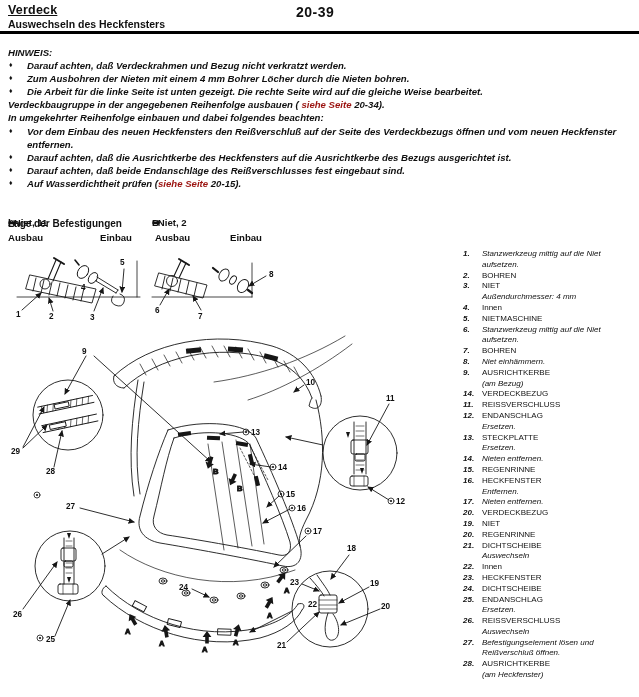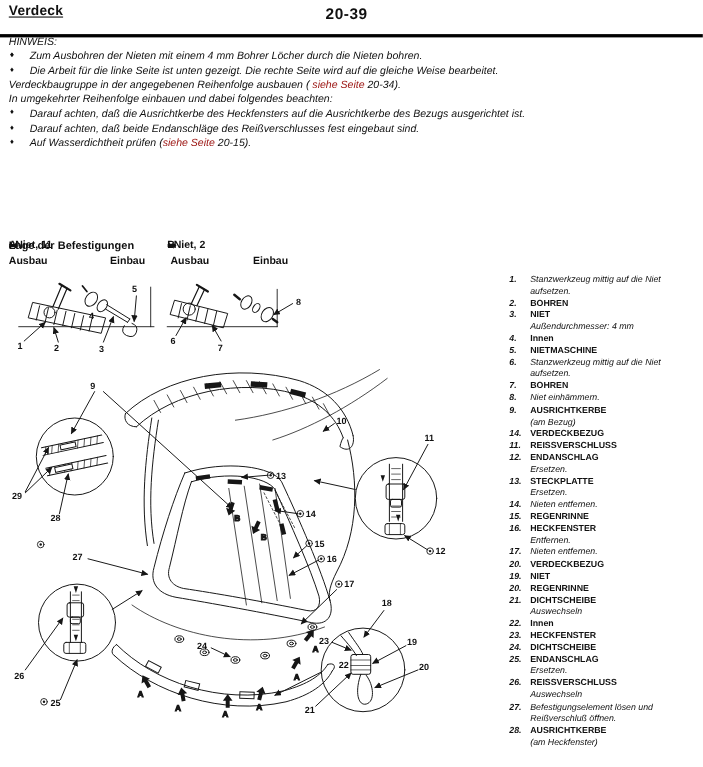--- a/index.html
+++ b/index.html
@@ -8,62 +8,64 @@
   .page { position:relative; width:639px; height:528px; background:#fff; }
 
   
   .hdr-title { position:absolute; left:8px; top:3px; font-size:12.5px; font-weight:bold;
                text-decoration:underline; letter-spacing:.2px; }
   .hdr-sub   { position:absolute; left:8px; top:18px; font-size:10.5px; font-weight:bold; }
   .hdr-page  { position:absolute; left:296px; top:4px; font-size:14px; font-weight:bold; letter-spacing:.5px; }
   .hdr-rule  { position:absolute; left:0; top:31px; width:639px; height:3px; background:#000; }
 
   
-  .notes { position:absolute; left:8px; top:32px; width:626px;
-           font-style:italic; font-weight:normal; font-size:9.6px; line-height:13.1px; }
+  .notes { position:absolute; left:8px; top:46px; width:626px;
+           font-style:italic; font-weight:bold; font-size:9.6px; line-height:13.1px; }
   .bl { position:relative; padding-left:19px; }
   .blt { position:absolute; left:1px; top:-1px; font-size:7px; font-style:normal; }
   .red { color:#9b1310; }
 
   .lage { position:absolute; left:8px; top:202px; font-size:10px; font-weight:bold;margin-top:16px; }
   .legend { position:absolute; left:8px; top:217px; width:330px; height:30px;
             font-size:9.6px; font-weight:bold; }
   .legend span { position:absolute; white-space:nowrap; }
   .arr { font-size:10px; }
 
   
   svg.diagram { position:absolute; left:0; top:248px; }
   svg text { font-family:"Liberation Sans", sans-serif; font-size:8.2px; font-weight:bold; fill:#101010; }
   svg text.sm { font-size:7.6px; }
 
   
   .parts { position:absolute; left:463px; top:249px; width:174px;
            font-size:8px; line-height:10.8px; }
   .pi { position:relative; padding-left:19px; }
   .pn { position:absolute; left:0; top:0; width:17px; font-style:italic; font-weight:bold; }
-  .pt.b { font-weight:bold; }
+  .pt.b { font-weight:normal; }
   .pt.i, .ps.i { font-style:italic; }
   .ps { padding-left:0; }
 </style>
 </head>
 <body>
 
 <div class="page">
 
   <div class="hdr-title">Verdeck</div>
+  <div class="hdr-sub">Auswechseln des Heckfensters</div>
   <div class="hdr-page">20-39</div>
   <div class="hdr-rule"></div>
 
   <div class="notes">
     <div>HINWEIS:</div>
-    <div class="bl"><span class="blt">♦</span></div>
+    <div class="bl"><span class="blt">♦</span><span>Darauf achten, daß Verdeckrahmen und Bezug nicht verkratzt werden.</span></div>
     <div class="bl"><span class="blt">♦</span><span>Zum Ausbohren der Nieten mit einem 4 mm Bohrer Löcher durch die Nieten bohren.</span></div>
     <div class="bl"><span class="blt">♦</span><span>Die Arbeit für die linke Seite ist unten gezeigt. Die rechte Seite wird auf die gleiche Weise bearbeitet.</span></div>
     <div><span>Verdeckbaugruppe in der angegebenen Reihenfolge ausbauen ( </span><span class="red">siehe Seite</span><span> 20-34).</span></div>
     <div>In umgekehrter Reihenfolge einbauen und dabei folgendes beachten:</div>
+    <div class="bl"><span class="blt">♦</span><span>Vor dem Einbau des neuen Heckfensters den Reißverschluß auf der Seite des Verdeckbezugs öffnen und vom neuen Heckfenster entfernen.</span></div>
     <div class="bl"><span class="blt">♦</span><span>Darauf achten, daß die Ausrichtkerbe des Heckfensters auf die Ausrichtkerbe des Bezugs ausgerichtet ist.</span></div>
     <div class="bl"><span class="blt">♦</span><span>Darauf achten, daß beide Endanschläge des Reißverschlusses fest eingebaut sind.</span></div>
     <div class="bl"><span class="blt">♦</span><span>Auf Wasserdichtheit prüfen (</span><span class="red">siehe Seite</span><span> 20-15).</span></div>
   </div>
 
   <div class="lage">Lage der Befestigungen</div>
 
   <div class="legend">
     <span style="left:0;top:0">
         <span>A</span> 

